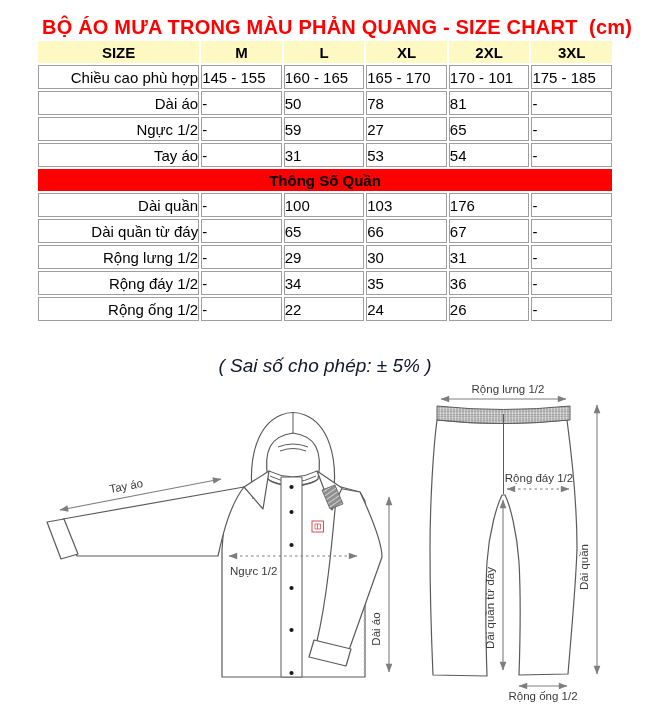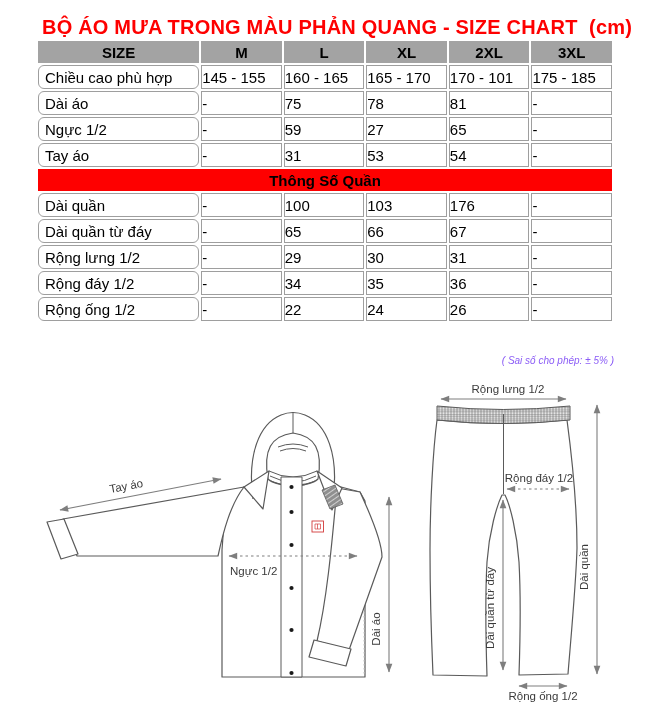--- a/index.html
+++ b/index.html
@@ -9,27 +9,27 @@
   }
   .title{
     position:absolute;top:4px;left:30px;margin:12px;
     font-size:20px;font-weight:bold;color:#fe0000;letter-spacing:.2px;white-space:pre;
   }
   table.size-chart{
     position:absolute;top:39px;left:36px;width:578px;
     border-collapse:separate;border-spacing:2px;table-layout:fixed;
   }
   table.size-chart td{height:22px;padding:0;font-size:15px;color:#000;vertical-align:middle;}
-  td.hd{background:#a3a3a3;color:#fff;font-weight:bold;font-size:16px;text-align:center;border:none;}
+  td.hd{background:#fef9c3;color:#fff;font-weight:bold;font-size:16px;text-align:center;border:none;}
   td.sec{background:#fe0000;color:#fff;font-weight:bold;font-size:16px;text-align:center;border:none;}
   td.cell{background:#fff;border:1px solid #9e9e9e;}
-  td.lab.cell{text-align:left;padding-left:6px;border-radius:6px;}
+  td.lab.cell{text-align:right;padding-left:6px;}
   .note{
-    position:absolute;top:355px;left:36px;width:578px;text-align:right;
-    font-size:10px;font-style:italic;color:#8b5cf6;
+    position:absolute;top:355px;left:36px;width:578px;text-align:center;
+    font-size:19px;font-style:italic;color:#0f172a;
   }
   svg.drawing{position:absolute;top:374px;left:0;}
   svg.drawing text{font-family:"Liberation Sans","DejaVu Sans",sans-serif;fill:#3a3a3a;font-size:11.5px;}
   .outline{fill:#ffffff;stroke:#5a5a5a;stroke-width:1.2;stroke-linejoin:round;}
   .thin{fill:none;stroke:#5a5a5a;stroke-width:1;}
   .dim{stroke:#7e7e7e;stroke-width:1.1;fill:none;}
   .dimdash{stroke:#7e7e7e;stroke-width:1.1;fill:none;stroke-dasharray:2.5 3;}
   .guide{stroke:#c2c2c2;stroke-width:1;fill:none;stroke-dasharray:1.5 2.5;}
 </style>
 </head>
@@ -61,21 +61,21 @@
           <td class="cell lab">Chiều cao phù hợp</td>
           <td class="cell val">145 - 155</td>
           <td class="cell val">160 - 165</td>
           <td class="cell val">165 - 170</td>
           <td class="cell val">170 - 101</td>
           <td class="cell val">175 - 185</td>
         </tr>
         <tr>
           <td class="cell lab">Dài áo</td>
           <td class="cell val">-</td>
-          <td class="cell val">75</td>
+          <td class="cell val">50</td>
           <td class="cell val">78</td>
           <td class="cell val">81</td>
           <td class="cell val">-</td>
         </tr>
         <tr>
           <td class="cell lab">Ngực 1/2</td>
           <td class="cell val">-</td>
           <td class="cell val">59</td>
           <td class="cell val">27</td>
           <td class="cell val">65</td>

